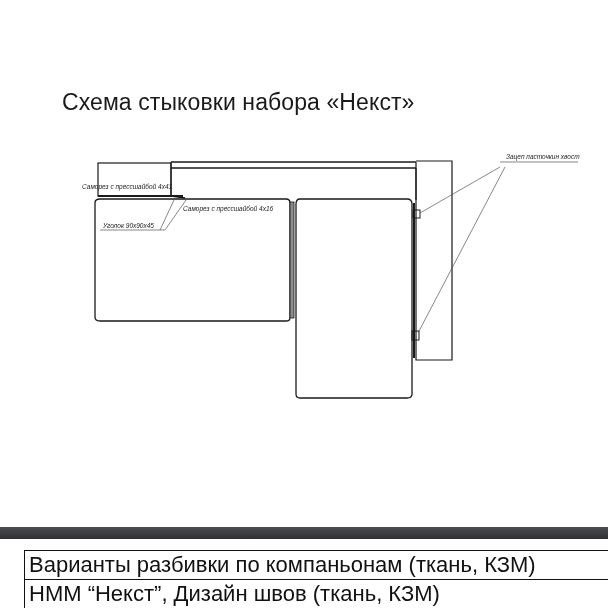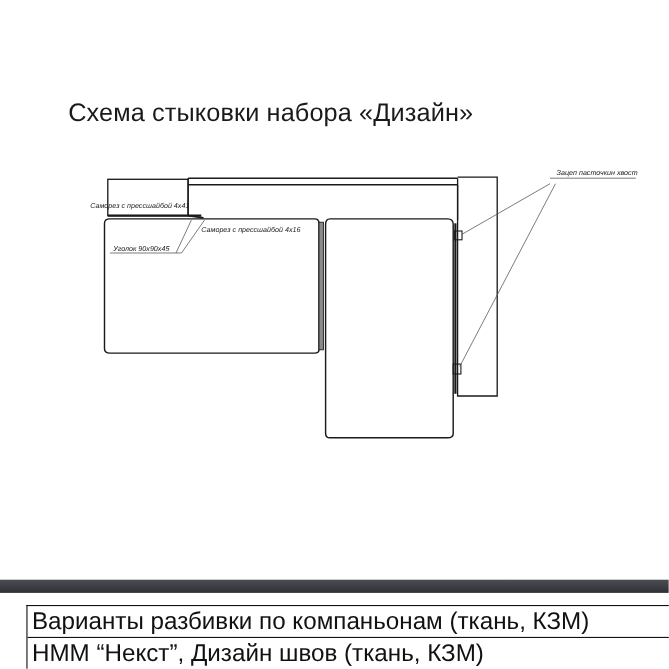--- a/index.html
+++ b/index.html
@@ -7,21 +7,21 @@
   .title { position:absolute; left:62px; top:89px; font-size:23px; color:#1a1a1a; white-space:nowrap; letter-spacing:0.1px; }
   svg.drawing { position:absolute; left:0; top:0; }
   .lbl { font-family:"Liberation Sans", sans-serif; font-style:italic; font-size:6.5px; fill:#222; }
   .banner-bar { position:absolute; left:0; top:527px; width:608px; height:12px; background:linear-gradient(#4a4d52,#2e3034); }
   .table { position:absolute; left:24px; top:550px; width:600px; border-left:1px solid #111; border-top:1px solid #111; }
   .row { height:28px; border-bottom:1px solid #111; font-size:22px; line-height:28px; color:#111; white-space:nowrap; padding-left:4px; overflow:hidden; }
 </style>
 </head>
 <body>
 
-<div class="title">Схема стыковки набора «Дизайн»</div>
+<div class="title">Схема стыковки набора «Некст»</div>
 
 <svg class="drawing" width="608" height="520" viewBox="0 0 608 520">
   <g fill="none" stroke="#1a1a1a" stroke-width="1.2">
 
     <rect x="98" y="163" width="73" height="33"></rect>
 
     <line x1="171" y1="162" x2="416" y2="162" stroke-width="1.4"></line>
     <line x1="171" y1="168" x2="416" y2="168" stroke-width="1.4"></line>
     <line x1="171" y1="162" x2="171" y2="196"></line>
 

